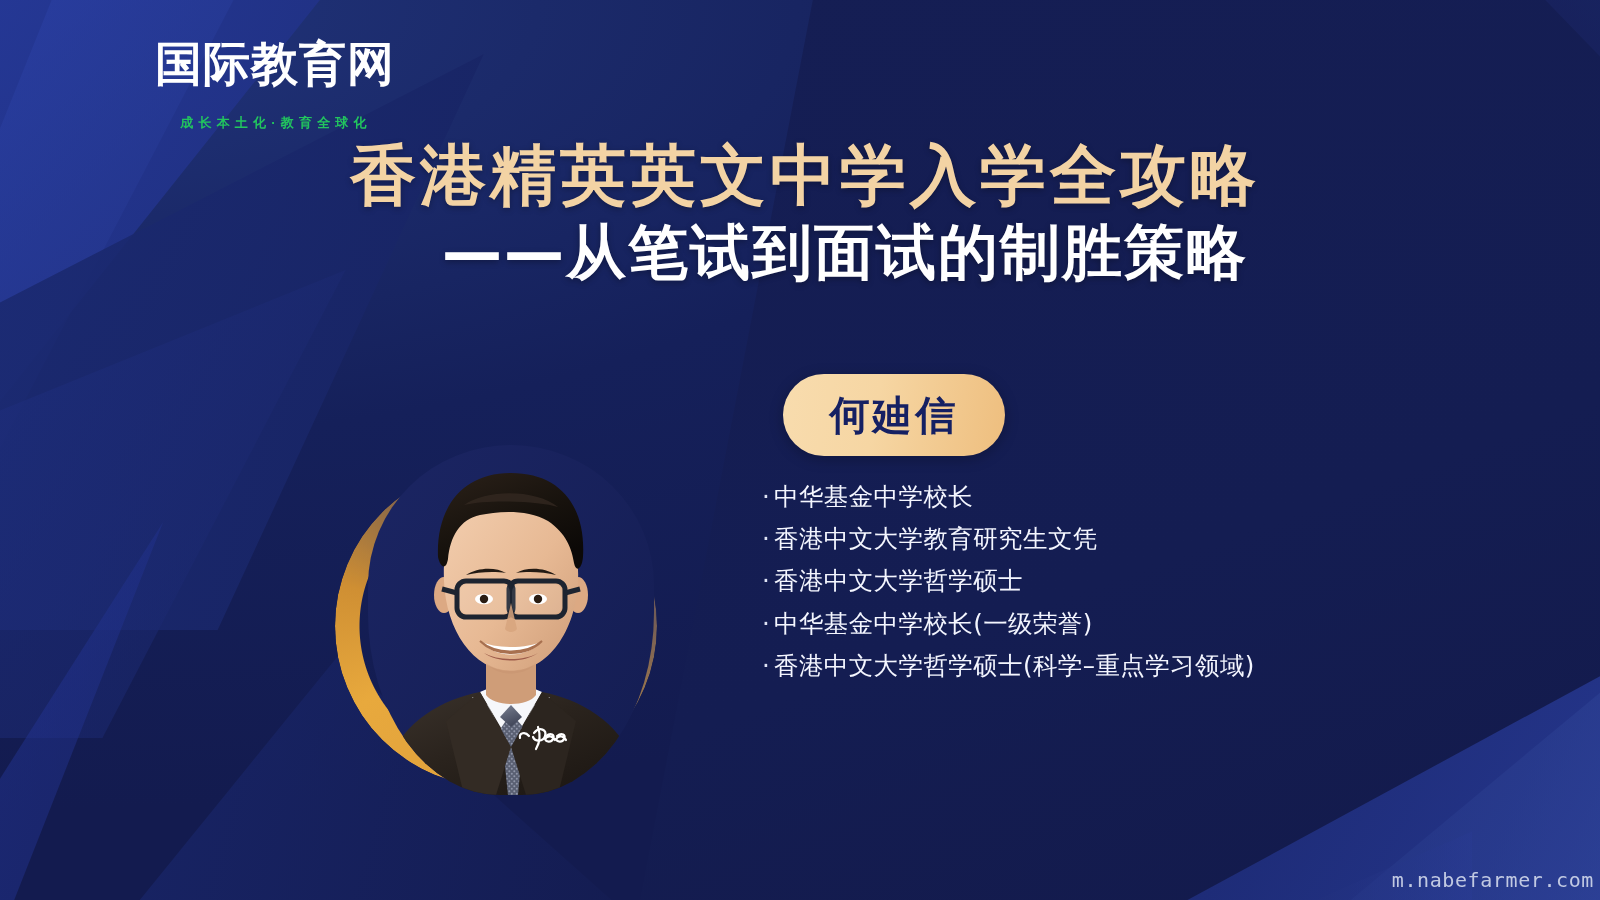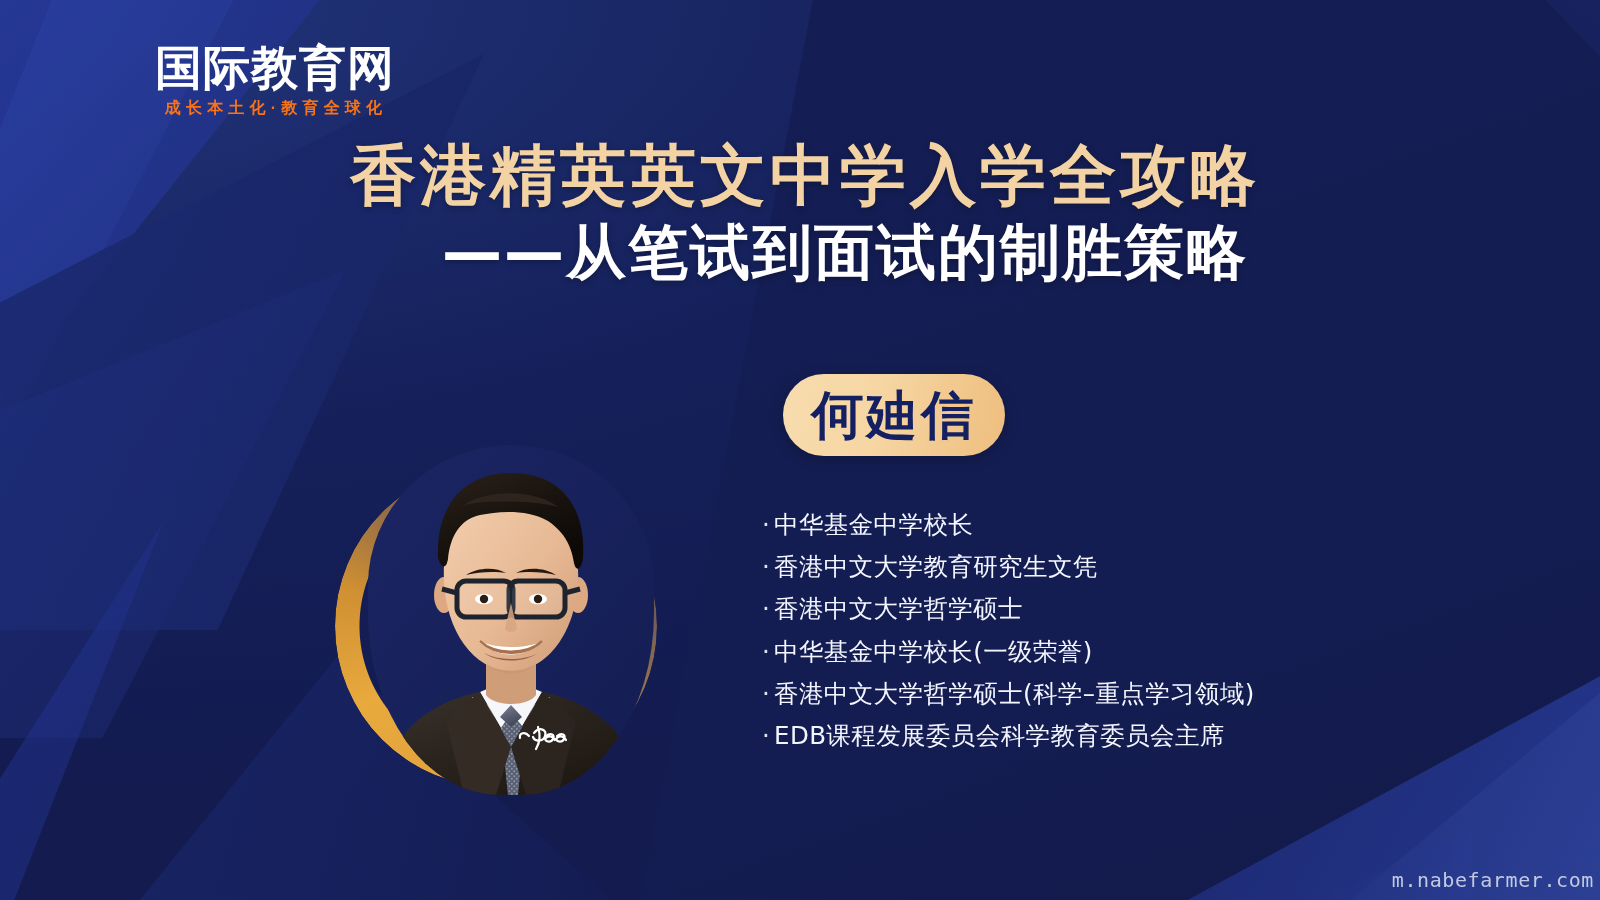--- a/index.html
+++ b/index.html
@@ -71,26 +71,26 @@
   .f10 { right:-4%; top:-4%; width:16%; height:22%;
         background:linear-gradient(220deg,#1d2a70 0%,#151e55 100%);
         opacity:.5;
         clip-path:polygon(40% 0%, 100% 0%, 100% 80%); }
 
   
   #logo { position:absolute; left:155px; top:44px; }
   #logo .logo-main {
     font-size:47px; font-weight:bold; color:#ffffff;
     letter-spacing:1px; line-height:1.0;
-    font-family:Liberation Sans, sans-serif;
+    font-family:Liberation Mono, monospace;
     white-space:nowrap;
   }
   #logo .logo-sub {
-    margin-top:7px;
-    font-size:16px; font-weight:bold; color:#f97316;
+    margin-top:23px;
+    font-size:13px; font-weight:bold; color:#22c55e;
     letter-spacing:5.2px; white-space:nowrap;
     text-align:center; padding-left:2px;
   }
 
   
   #title-block { position:absolute; left:0; top:142px; width:1600px; }
   .title-main {
     font-size:66px; font-weight:bold; color:#f3d3a4;
     letter-spacing:4px; line-height:1.03;
     text-align:center; white-space:nowrap;
@@ -139,28 +139,28 @@
   
   #name-badge {
     position:absolute; left:783px; top:374px;
     width:222px; height:82px;
     border-radius:41px;
     background:linear-gradient(100deg,#f8dcae 0%,#f6d6a3 42%,#eebe7e 100%);
     display:flex; align-items:center; justify-content:center;
     box-shadow:0 3px 14px rgba(0,0,0,.25);
   }
   #name-badge .name-text {
-    font-size:52px; font-weight:bold; color:#152063;
+    font-size:40px; font-weight:bold; color:#152063;
     letter-spacing:3px; line-height:1;
     font-family:"DejaVu Sans","Liberation Sans",sans-serif;
   }
 
   
   #credentials {
-    position:absolute; left:762px; top:504px; width:700px;
+    position:absolute; left:762px; top:476px; width:700px;
   }
   #credentials .cred {
     color:#f4f6ff;
     font-size:24.5px;
     line-height:42.2px;
     letter-spacing:.4px;
     white-space:nowrap;
     font-family:"DejaVu Sans","Liberation Sans",sans-serif;
     font-weight:400;
   }
@@ -305,18 +305,17 @@
   <div id="name-badge">
     <span class="name-text">何廸信</span>
   </div>
 
   <div id="credentials">
     <div class="cred"><span class="dot">·</span><span>中华基金中学校长</span></div>
     <div class="cred"><span class="dot">·</span><span>香港中文大学教育研究生文凭</span></div>
     <div class="cred"><span class="dot">·</span><span>香港中文大学哲学硕士</span></div>
     <div class="cred"><span class="dot">·</span><span>中华基金中学校长(一级荣誉)</span></div>
     <div class="cred"><span class="dot">·</span><span>香港中文大学哲学硕士(科学–重点学习领域)</span></div>
-    <div class="cred"><span class="dot">·</span><span>EDB课程发展委员会科学教育委员会主席</span></div>
   </div>
 
   <div id="watermark">m.nabefarmer.com</div>
 
 </div>
 
 </body></html>

